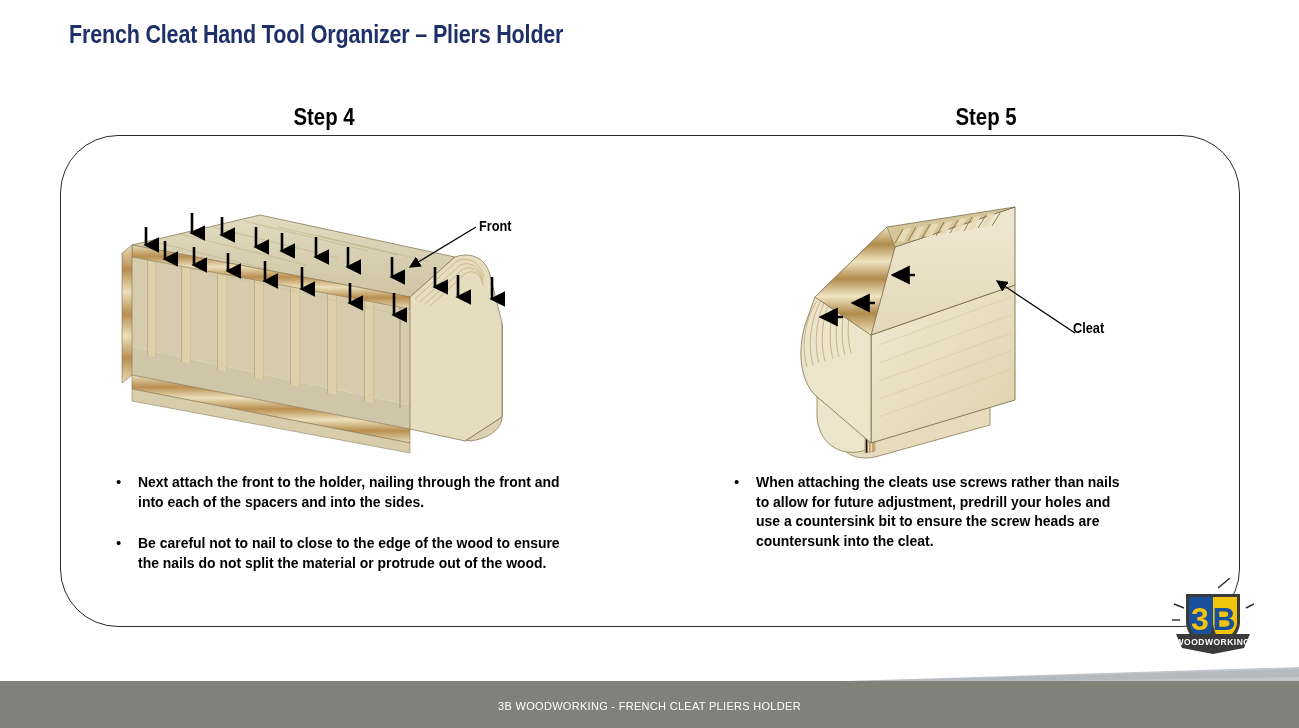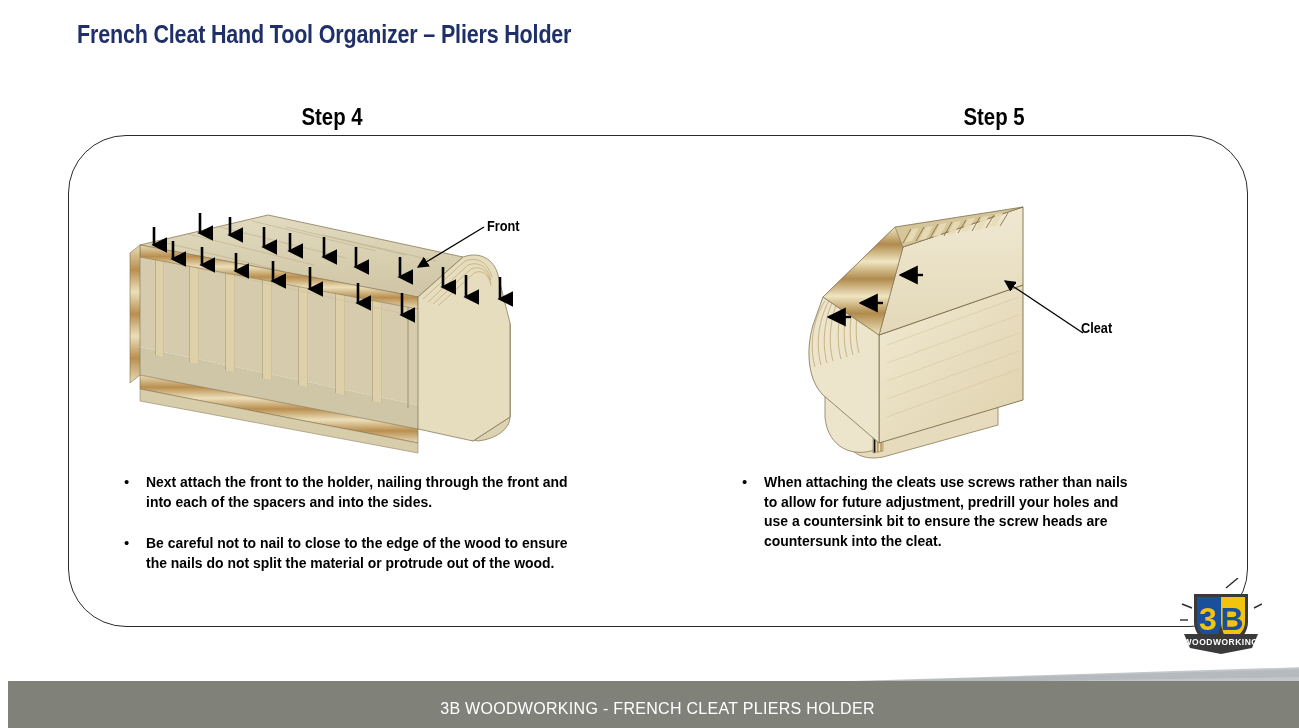--- a/index.html
+++ b/index.html
@@ -1,21 +1,21 @@
 <!DOCTYPE html>
 <html><head>
 <meta charset="utf-8">
 <style>
   html,body{margin:0;padding:0;}
   body{
     width:1299px;height:728px;background:#ffffff;
     font-family:"Liberation Sans", sans-serif;
     overflow:hidden;position:relative;
   }
-  .slide{position:absolute;inset:0;margin-left:8px;}
+  .slide{position:absolute;inset:0;}
 
   
   .title{
     position:absolute;left:69px;top:20px;
     font-family:"Liberation Sans", sans-serif;
     font-weight:bold;font-size:25px;letter-spacing:-0.2px;
     color:#1f3069;white-space:nowrap;
     transform:scaleX(0.86);transform-origin:left center;
   }
 
@@ -66,21 +66,21 @@
   .footer-slant{
     position:absolute;left:0;top:655px;width:1299px;height:30px;
     overflow:hidden;pointer-events:none;
   }
   .footer-bar{
     position:absolute;left:0;top:681px;width:1299px;height:47px;
     background:#80827a;
   }
   .footer-text{
     position:absolute;left:0;top:700px;width:1299px;
-    text-align:center;color:#ffffff;font-size:16px;letter-spacing:0.3px;
+    text-align:center;color:#ffffff;font-size:11px;letter-spacing:0.3px;
   }
 
   
   .logo{position:absolute;left:1172px;top:578px;width:82px;height:82px;}
 </style>
 </head>
 <body>
 
 <div class="slide">
 

